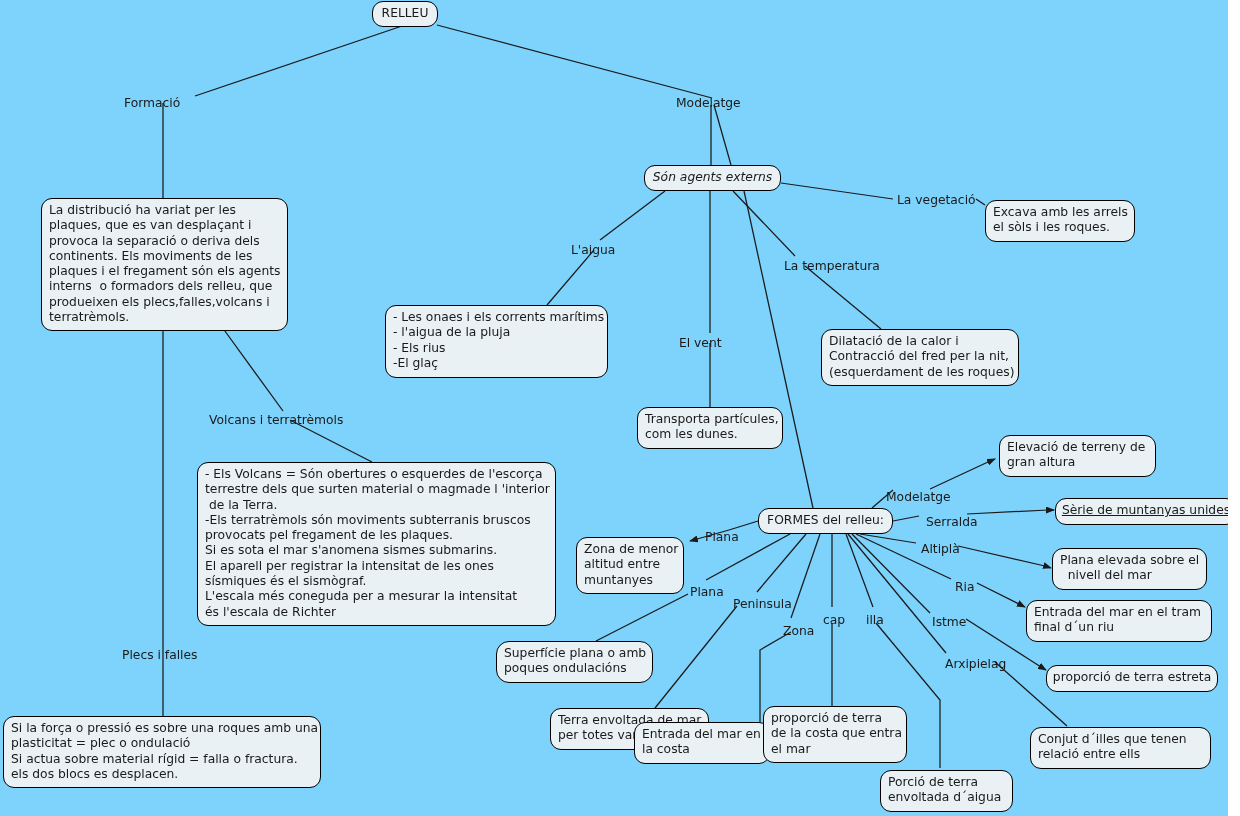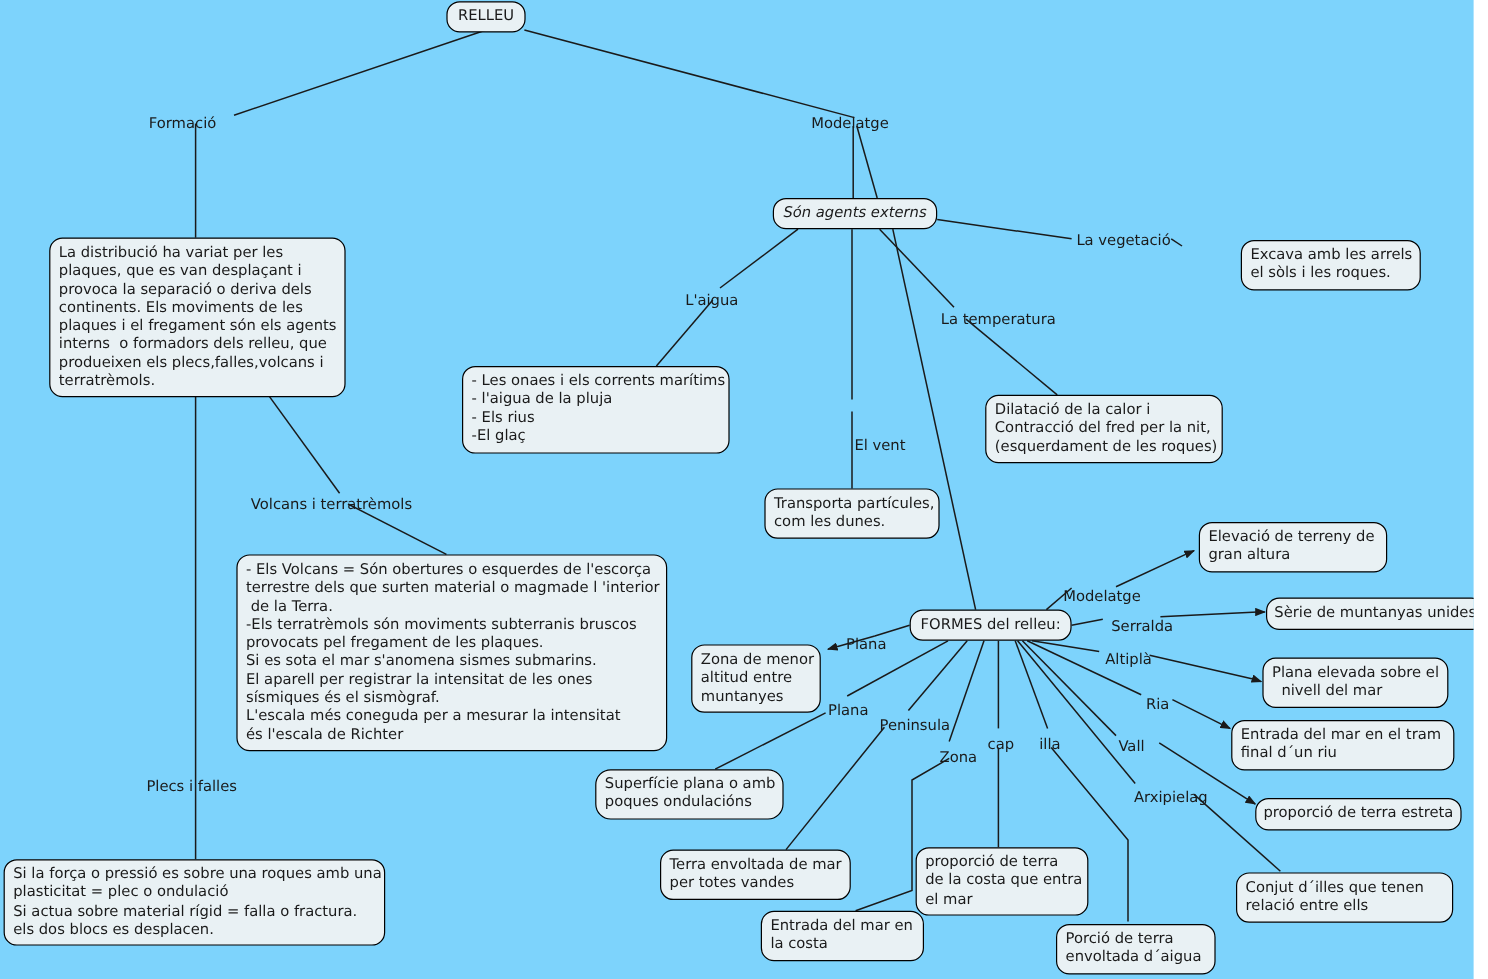--- a/index.html
+++ b/index.html
@@ -135,63 +135,63 @@
       <div class="node center" style="left: 644px; top: 165px; width: 137px; min-height: 26px; display: flex; align-items: center; justify-content: center; font-style: italic;">Són agents externs</div>
       <div class="node" style="left: 385px; top: 305px; width: 223px; min-height: 73px;">- Les onaes i els corrents marítims
 - l'aigua de la pluja
 - Els rius
 -El glaç</div>
       <div class="node" style="left: 637px; top: 407px; width: 146px; min-height: 41px;">Transporta partícules,
 com les dunes.</div>
       <div class="node" style="left: 821px; top: 329px; width: 198px; min-height: 57px;">Dilatació de la calor i
 Contracció del fred per la nit,
 (esquerdament de les roques)</div>
-      <div class="node" style="left: 1034px; top: 200px; width: 150px; min-height: 41px;">Excava amb les arrels
+      <div class="node" style="left: 985px; top: 200px; width: 150px; min-height: 41px;">Excava amb les arrels
 el sòls i les roques.</div>
       <div class="node center" style="left: 758px; top: 508px; width: 135px; min-height: 26px; display: flex; align-items: center; justify-content: center;">FORMES del relleu:</div>
       <div class="node" style="left: 576px; top: 537px; width: 108px; min-height: 57px;">Zona de menor
 altitud entre
 muntanyes</div>
       <div class="node" style="left: 496px; top: 641px; width: 157px; min-height: 41px; border-radius: 13px;">Superfície plana o amb
 poques ondulacións</div>
       <div class="node" style="left: 550px; top: 708px; width: 159px; min-height: 41px;">Terra envoltada de mar
 per totes vandes</div>
-      <div class="node" style="left: 634px; top: 759px; width: 136px; min-height: 41px;">Entrada del mar en
+      <div class="node" style="left: 634px; top: 722px; width: 136px; min-height: 41px;">Entrada del mar en
 la costa</div>
       <div class="node" style="left: 763px; top: 706px; width: 144px; min-height: 57px;">proporció de terra
 de la costa que entra
 el mar</div>
       <div class="node" style="left: 880px; top: 770px; width: 133px; min-height: 41px;">Porció de terra
 envoltada d´aigua</div>
       <div class="node" style="left: 999px; top: 435px; width: 157px; min-height: 41px;">Elevació de terreny de
 gran altura</div>
-      <div class="node center" style="left: 1055px; top: 498px; width: 182px; min-height: 27px; display: flex; align-items: center; justify-content: center;">Sèrie de muntanyas unides</div>
+      <div class="node center" style="left: 1055px; top: 498px; width: 182px; min-height: 27px; display: flex; align-items: center; justify-content: center; text-decoration: underline;">Sèrie de muntanyas unides</div>
       <div class="node" style="left: 1052px; top: 548px; width: 155px; min-height: 41px;">Plana elevada sobre el
   nivell del mar</div>
       <div class="node" style="left: 1026px; top: 600px; width: 186px; min-height: 41px;">Entrada del mar en el tram
 final d´un riu</div>
       <div class="node center" style="left: 1046px; top: 665px; width: 172px; min-height: 27px; display: flex; align-items: center; justify-content: center; text-align: center;">proporció de terra estreta</div>
       <div class="node" style="left: 1030px; top: 727px; width: 181px; min-height: 41px;">Conjut d´illes que tenen
 relació entre ells</div>
     </div>
   <div id="label-layer">
       <div class="edge-label" style="left: 124px; top: 96px;">Formació</div>
       <div class="edge-label" style="left: 676px; top: 96px;">Modelatge</div>
       <div class="edge-label" style="left: 209px; top: 413px;">Volcans i terratrèmols</div>
       <div class="edge-label" style="left: 122px; top: 648px;">Plecs i falles</div>
       <div class="edge-label" style="left: 571px; top: 243px;">L'aigua</div>
-      <div class="edge-label" style="left: 712px; top: 336px; margin-top: 28px;">El vent</div>
+      <div class="edge-label" style="left: 679px; top: 336px;">El vent</div>
       <div class="edge-label" style="left: 784px; top: 259px;">La temperatura</div>
       <div class="edge-label" style="left: 897px; top: 193px;">La vegetació</div>
       <div class="edge-label" style="left: 705px; top: 530px;">Plana</div>
       <div class="edge-label" style="left: 690px; top: 585px;">Plana</div>
       <div class="edge-label" style="left: 733px; top: 597px;">Peninsula</div>
       <div class="edge-label" style="left: 783px; top: 624px;">Zona</div>
       <div class="edge-label" style="left: 823px; top: 613px;">cap</div>
       <div class="edge-label" style="left: 866px; top: 613px;">illa</div>
       <div class="edge-label" style="left: 886px; top: 490px;">Modelatge</div>
       <div class="edge-label" style="left: 926px; top: 515px;">Serralda</div>
       <div class="edge-label" style="left: 921px; top: 542px;">Altiplà</div>
       <div class="edge-label" style="left: 955px; top: 580px;">Ria</div>
-      <div class="edge-label" style="left: 932px; top: 615px;">Vall</div>
+      <div class="edge-label" style="left: 932px; top: 615px;">Istme</div>
       <div class="edge-label" style="left: 945px; top: 657px;">Arxipielag</div>
     </div>
 </div>
 
 </body></html>

